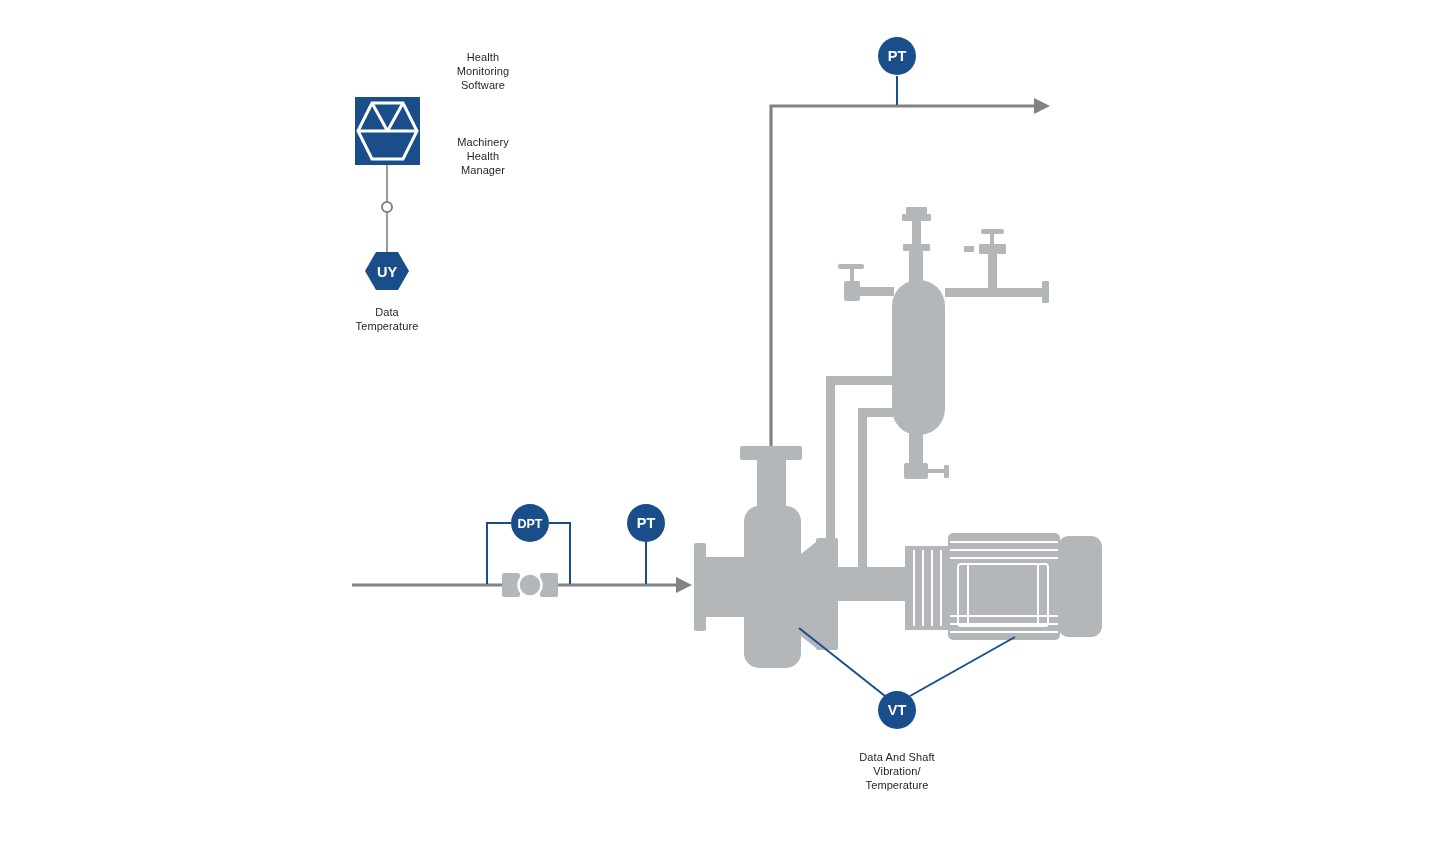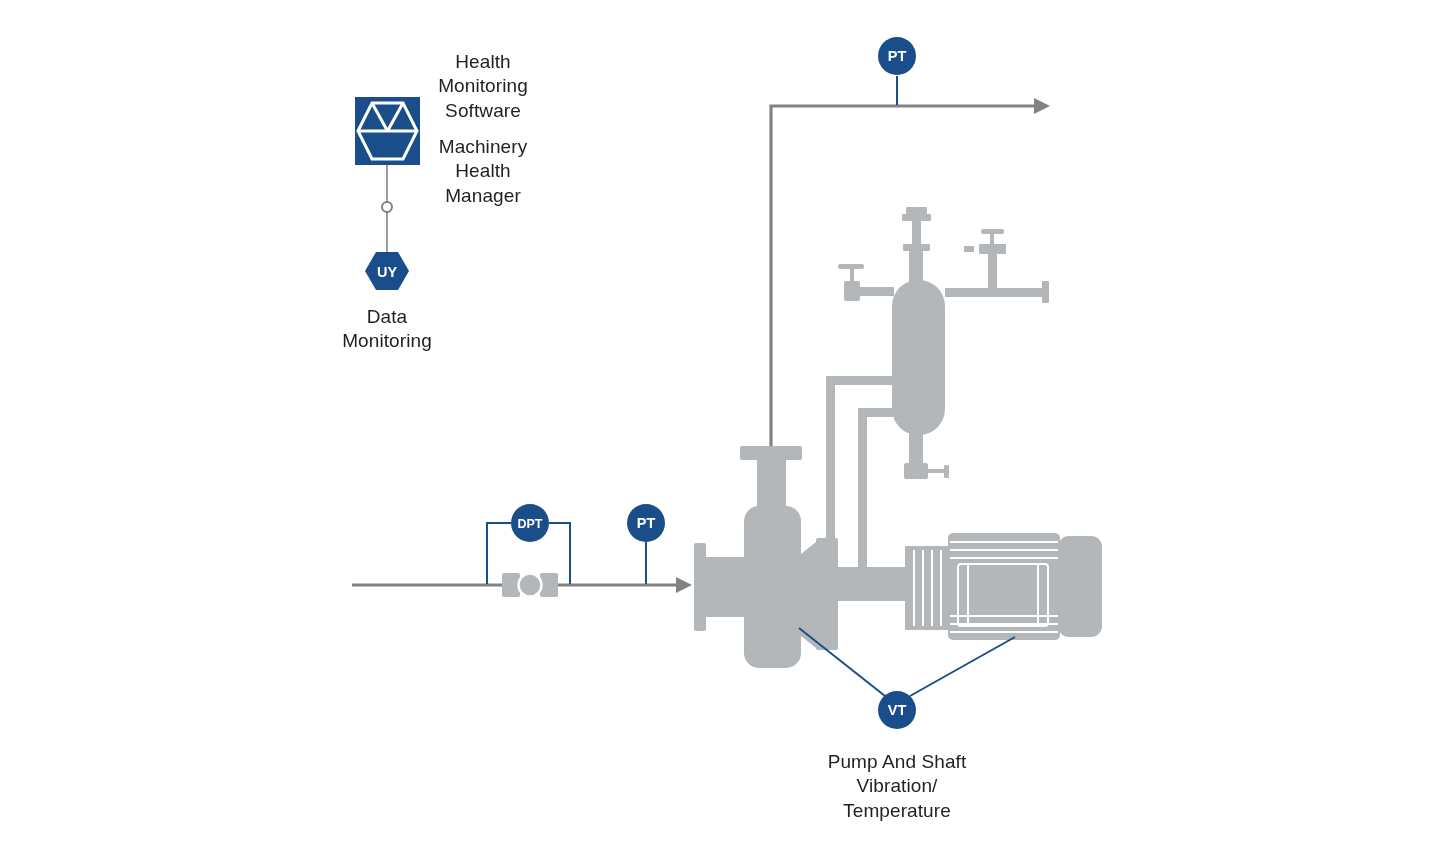--- a/index.html
+++ b/index.html
@@ -1,21 +1,21 @@
 <!DOCTYPE html>
 <html style="--blue: #1a4e8a; --equip: #b4b7b9; --line: #808285; --text: #231f20;"><head>
 <meta charset="utf-8">
 <style>
   *{margin:0;padding:0;box-sizing:border-box}
   html,body{width:1440px;height:850px;background:#ffffff}
   .canvas{position:relative;width:1440px;height:850px;overflow:hidden;
           font-family:"Liberation Sans",sans-serif;background:#ffffff}
   .canvas svg{position:absolute;left:0;top:0}
   .label{position:absolute;transform:translateX(-50%);text-align:center;
-         white-space:pre-line;font-size:19px;line-height:1.28;
+         white-space:pre-line;font-size:11px;line-height:1.28;
          color:var(--text,#231f20);letter-spacing:.1px}
   
   .equip{fill:var(--equip,#b4b7b9)}
   .pipe{stroke:var(--line,#808285);stroke-width:3.2;fill:none}
   .pipe-fill{fill:var(--line,#808285)}
   .thin{stroke:var(--line,#808285);stroke-width:1.6;fill:none}
   .iline{stroke:var(--blue,#1a4e8a);stroke-width:2;fill:none}
   .bubble{fill:var(--blue,#1a4e8a)}
   .bluefill{fill:var(--blue,#1a4e8a)}
   .btxt{fill:#fff;font-family:"Liberation Sans",sans-serif;font-weight:700;
@@ -174,18 +174,18 @@
 
   <div class="label" style="left:483px;top:50px">Health
 Monitoring
 Software</div>
 
   <div class="label" style="left:483px;top:135px">Machinery
 Health
 Manager</div>
 
   <div class="label" style="left:387px;top:305px">Data
-Monitoring</div>
+Temperature</div>
 
-  <div class="label" style="left:897px;top:750px">Pump And Shaft
+  <div class="label" style="left:897px;top:750px">Data And Shaft
 Vibration/
 Temperature</div>
 </div>
 
 </body></html>

